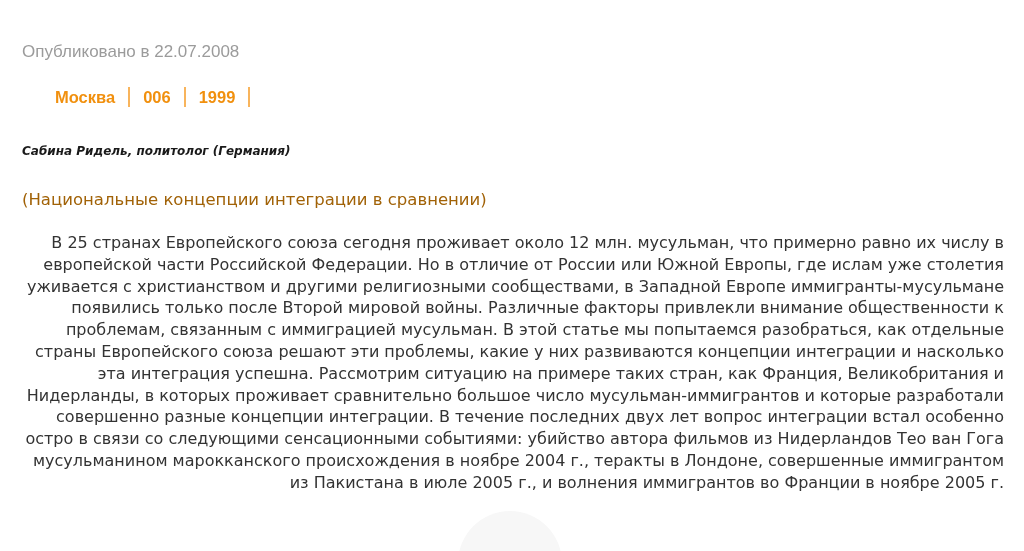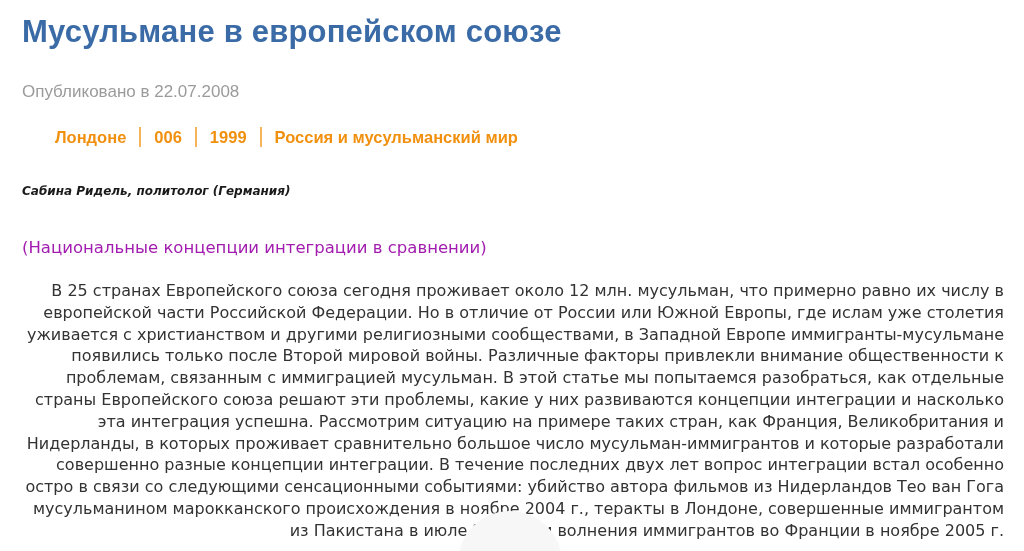--- a/index.html
+++ b/index.html
@@ -53,23 +53,23 @@
     margin: 0 13px;
   }
   .author {
     margin-top: 37px;
     font-size: 12px;
     font-weight: bold;
     font-style: italic;
     color: #1a1a1a;
   }
   .subtitle {
-    margin-top: 40px;
+    margin-top: 32px;
     font-size: 16.5px;
-    color: #a21caf;
+    color: #a16207;
   }
   .body-text {
     margin-top: 23px;
     font-size: 16px;
     line-height: 21.8px;
     color: #333333;
     width: 982px;
     text-align: right;
   }
   .watermark {
@@ -81,32 +81,30 @@
     border-radius: 50%;
     background: #f7f7f7;
   }
 </style>
 </head>
 <body>
 
 <div class="page">
   <div class="content">
 
-    <h1 class="title">Мусульмане в европейском союзе</h1>
 
     <div class="pubdate">Опубликовано в 22.07.2008</div>
 
     <nav class="breadcrumb">
-      <a>Лондоне</a>
+      <a>Москва</a>
       <span class="sep"></span>
       <a>006</a>
       <span class="sep"></span>
       <a>1999</a>
       <span class="sep"></span>
-      <a>Россия и мусульманский мир</a>
     </nav>
 
     <p class="author">Сабина Ридель, политолог (Германия)</p>
 
     <p class="subtitle">(Национальные концепции интеграции в сравнении)</p>
 
     <p class="body-text">В 25 странах Европейского союза сегодня проживает около 12 млн. мусульман, что примерно равно их числу в европейской части Российской Федерации. Но в отличие от России или Южной Европы, где ислам уже столетия уживается с христианством и другими религиозными сообществами, в Западной Европе иммигранты-мусульмане появились только после Второй мировой войны. Различные факторы привлекли внимание общественности к проблемам, связанным с иммиграцией мусульман. В этой статье мы попытаемся разобраться, как отдельные страны Европейского союза решают эти проблемы, какие у них развиваются концепции интеграции и насколько эта интеграция успешна. Рассмотрим ситуацию на примере таких стран, как Франция, Великобритания и Нидерланды, в которых проживает сравнительно большое число мусульман-иммигрантов и которые разработали совершенно разные концепции интеграции. В течение последних двух лет вопрос интеграции встал особенно остро в связи со следующими сенсационными событиями: убийство автора фильмов из Нидерландов Тео ван Гога мусульманином марокканского происхождения в ноябре 2004 г., теракты в Лондоне, совершенные иммигрантом из Пакистана в июле 2005 г., и волнения иммигрантов во Франции в ноябре 2005 г.</p>
 
   </div>
 

